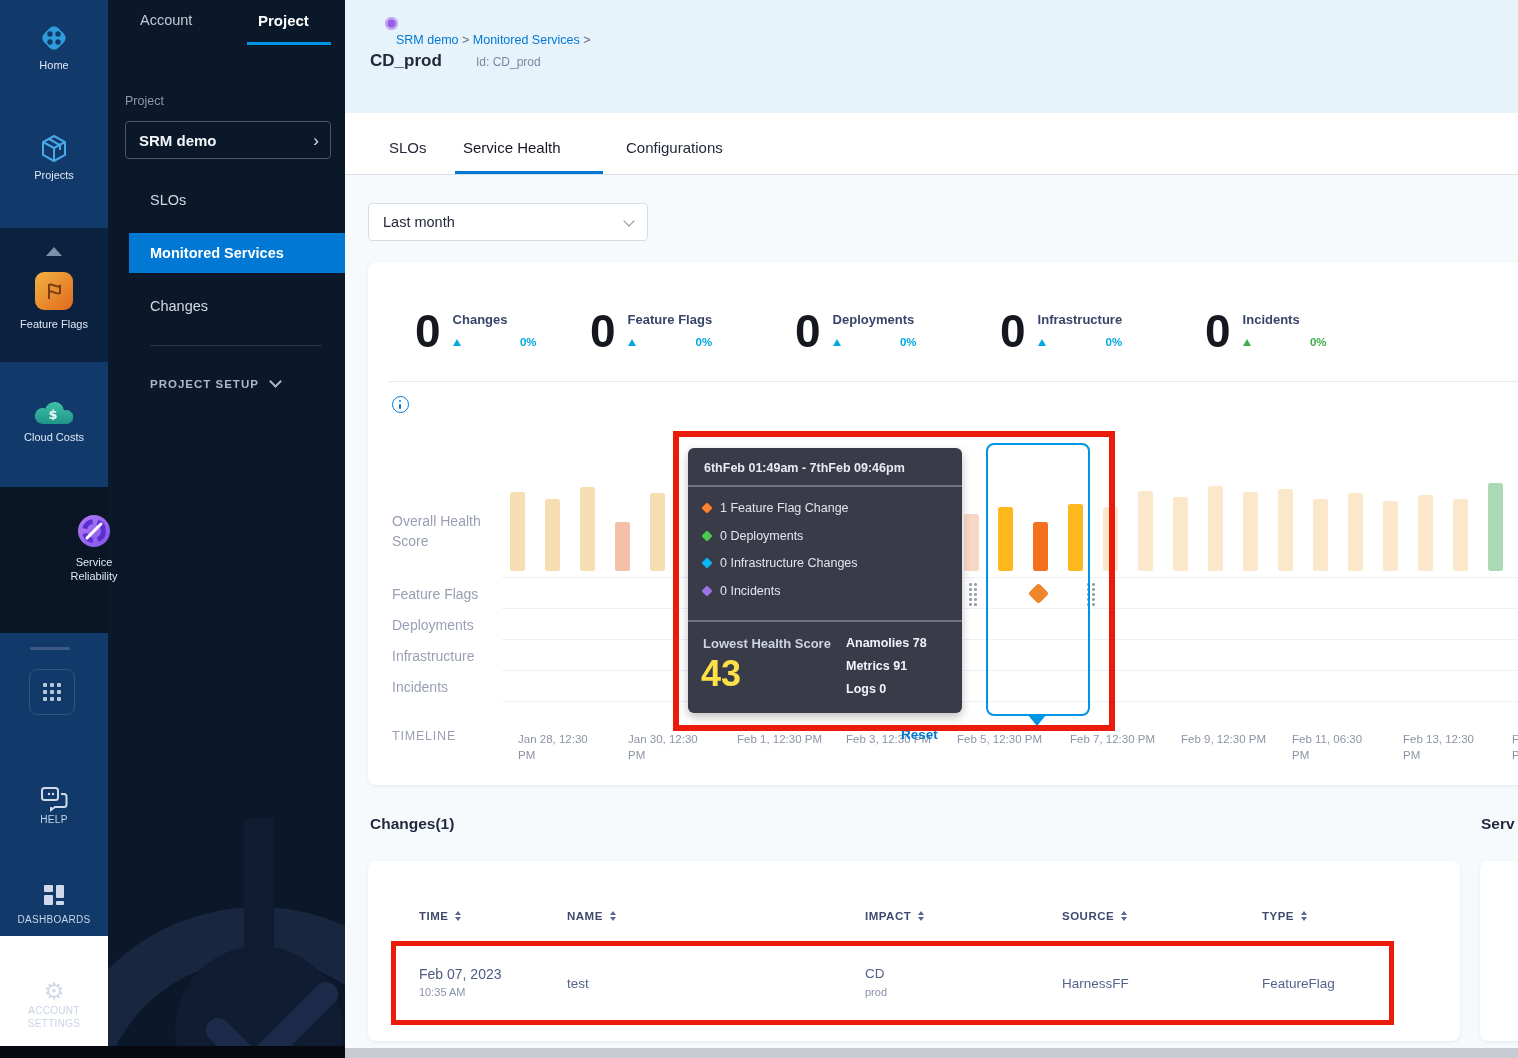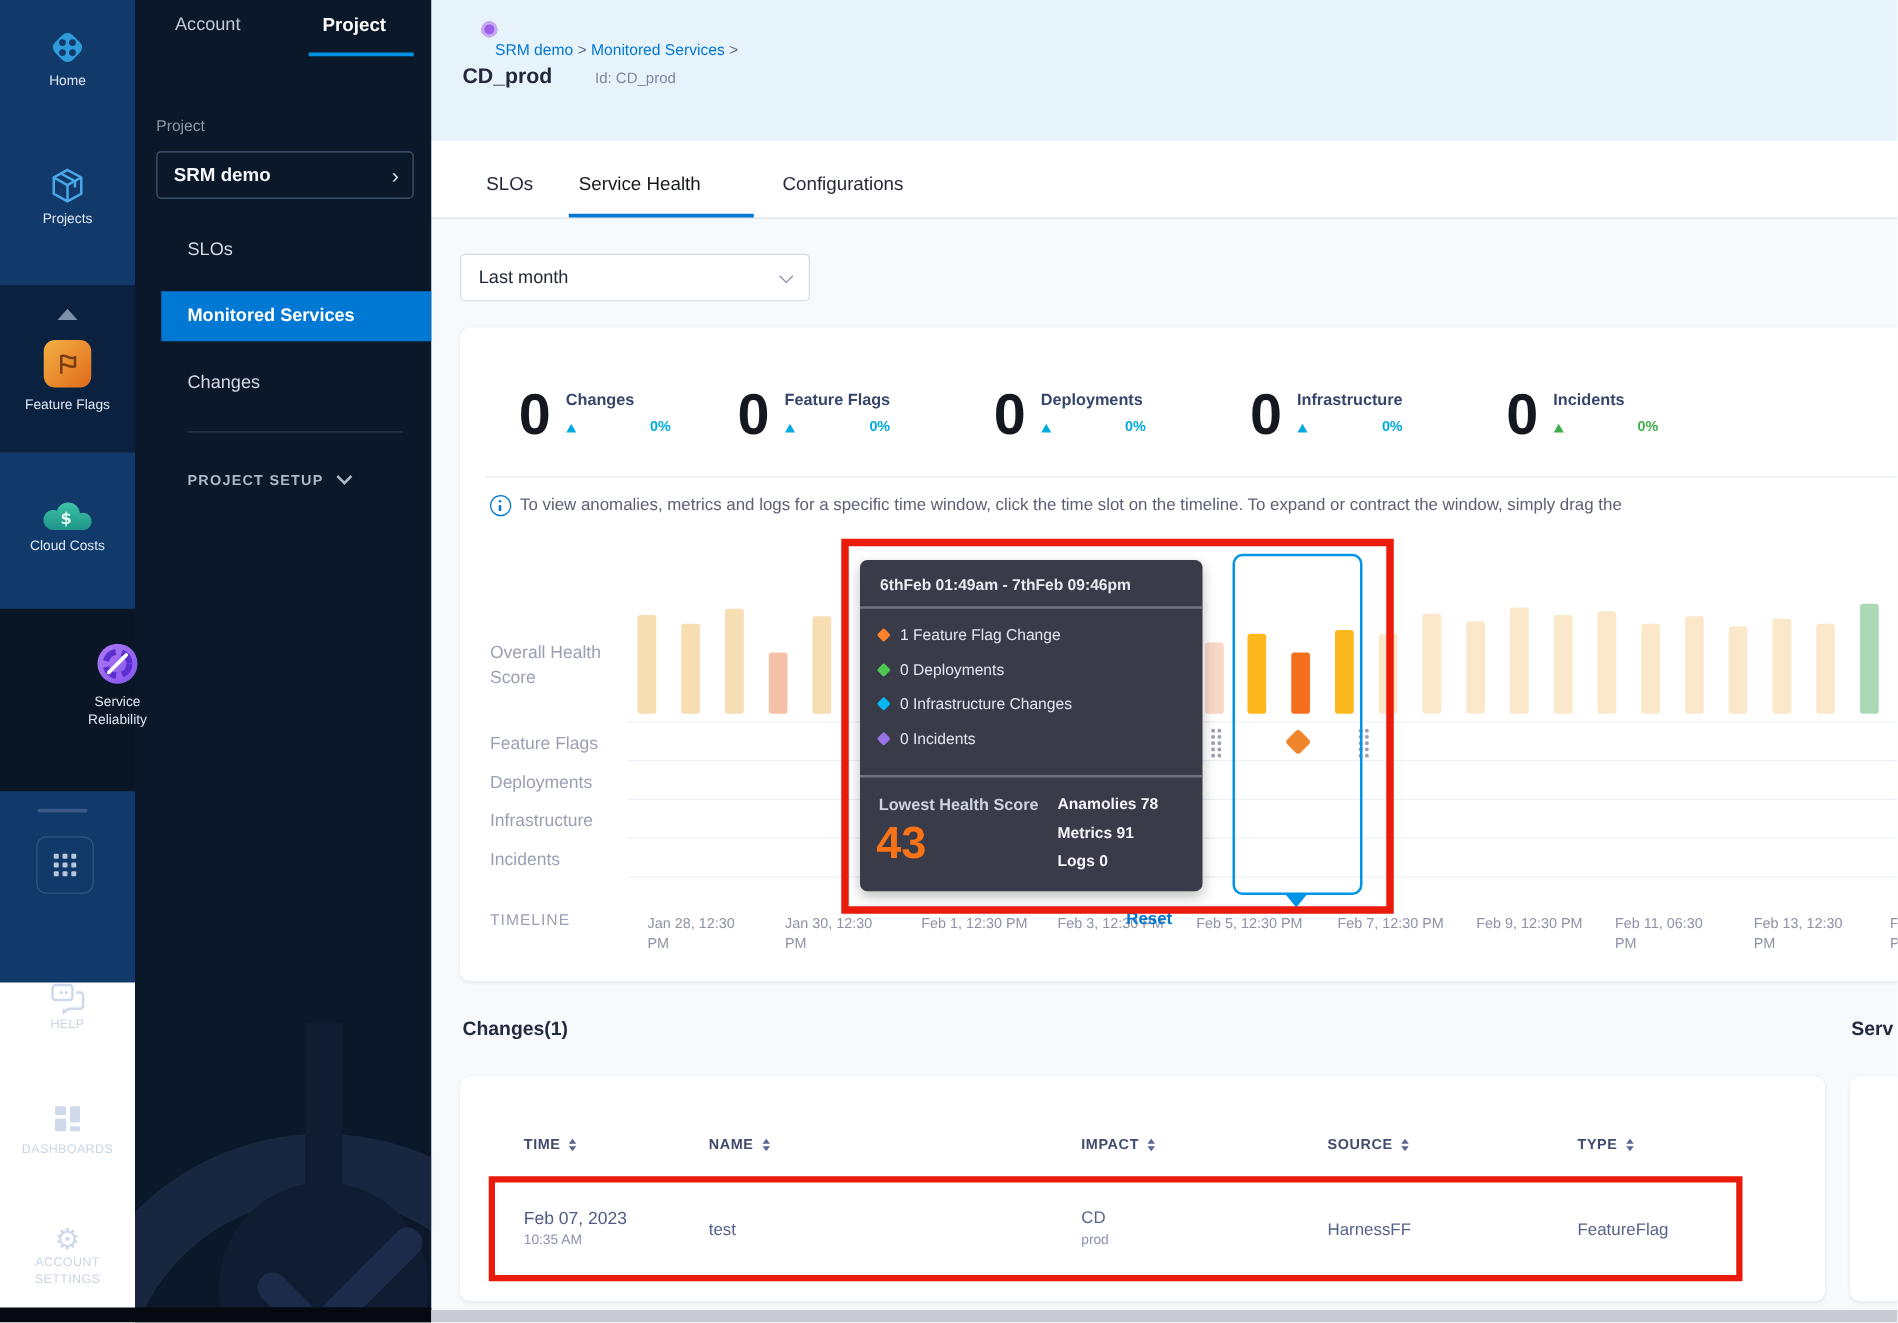--- a/index.html
+++ b/index.html
@@ -2,21 +2,21 @@
 <html><head>
 <meta charset="utf-8">
 <style>
   html,body{margin:0;padding:0;background:#fff;}
   #root{position:relative;width:1518px;height:1058px;overflow:hidden;
         font-family:"Liberation Sans","DejaVu Sans",sans-serif;
         -webkit-font-smoothing:antialiased;}
   .abs{position:absolute;}
 
   
-  .sidebar{left:0;top:0;width:108px;height:786px;background:#113a6b;z-index:5;text-decoration:underline;}
+  .sidebar{left:0;top:0;width:108px;height:936px;background:#113a6b;z-index:5;text-decoration:underline;}
   .sb-section{position:absolute;left:0;width:108px;}
   .sb-bg-ff{top:228px;height:134px;background:#0a2140;}
   .sb-bg-sr{top:487px;height:146px;background:#0a1626;}
   .sb-item{position:absolute;left:0;width:108px;text-align:center;color:#dde5f2;}
   .sb-label{font-size:11px;line-height:14px;color:#dfe7f4;}
   .sb-label-sm{font-size:10px;line-height:13px;color:#c9d4e6;letter-spacing:.3px;}
   .caret-up{position:absolute;left:46px;top:247px;width:0;height:0;
             border-left:8px solid transparent;border-right:8px solid transparent;
             border-bottom:9px solid #7f90ab;}
   .sb-divider{position:absolute;left:30px;top:647px;width:40px;height:3px;background:#3c5a85;border-radius:2px;}
@@ -119,21 +119,21 @@
 
   
   .ttip{position:absolute;left:688px;top:448px;width:274px;height:265px;background:#3a3b48;border-radius:6px;
         box-shadow:0 4px 10px rgba(0,0,0,.25);z-index:6;}
   .ttip-head{position:absolute;left:16px;top:13px;font-size:12.5px;font-weight:600;color:#e8eaf1;}
   .ttip-hr{position:absolute;left:0;width:274px;height:2px;background:#84868f;opacity:.75;}
   .ttip-event{position:absolute;left:15px;display:flex;align-items:center;}
   .ttip-d{width:8px;height:8px;transform:rotate(45deg);border-radius:1.5px;flex:0 0 8px;}
   .ttip-etext{margin-left:9px;font-size:12.5px;color:#e2e5ee;}
   .ttip-score-label{position:absolute;left:15px;top:188px;font-size:13px;font-weight:600;color:#ced3e0;}
-  .ttip-score{position:absolute;left:13px;top:205px;font-size:36px;font-weight:800;color:#f97316;}
+  .ttip-score{position:absolute;left:13px;top:205px;font-size:36px;font-weight:800;color:#fde047;}
   .ttip-metric{position:absolute;left:158px;font-size:12.5px;font-weight:700;color:#f2f4f9;}
 
   
   .redbox{position:absolute;border:6px solid #ea1b0b;box-sizing:border-box;z-index:9;background:transparent;}
   .redbox2{position:absolute;border:5px solid #ea1b0b;box-sizing:border-box;z-index:9;background:transparent;}
 
   
   .sec-title{position:absolute;top:815px;font-size:15.5px;font-weight:700;color:#232a40;z-index:2;}
   .th-cell{position:absolute;top:910px;display:flex;align-items:center;font-size:11.5px;font-weight:700;
            letter-spacing:.5px;color:#3f4a6e;z-index:3;}
@@ -378,21 +378,20 @@
           <div class="stat-delta">
             <div class="tri-up" style="border-bottom-color: rgb(61, 174, 73);"></div>
             <div class="stat-pct" style="color: rgb(61, 174, 73);">0%</div>
           </div>
         </div>
       </div>
     </div>
   <div class="abs stats-divider"></div>
 
   <div class="info-icon"></div>
-  <div class="info-text">To view anomalies, metrics and logs for a specific time window, click the time slot on the timeline. To expand or contract the window, simply drag the</div>
 
   <div id="chart-layer">
       <div class="gridline" style="top: 577px;"></div>
       <div class="gridline" style="top: 608px;"></div>
       <div class="gridline" style="top: 639px;"></div>
       <div class="gridline" style="top: 670px;"></div>
       <div class="gridline" style="top: 701px;"></div>
       <div class="row-label" style="top: 511px;">
         <div>Overall Health</div>
         <div>Score</div>

